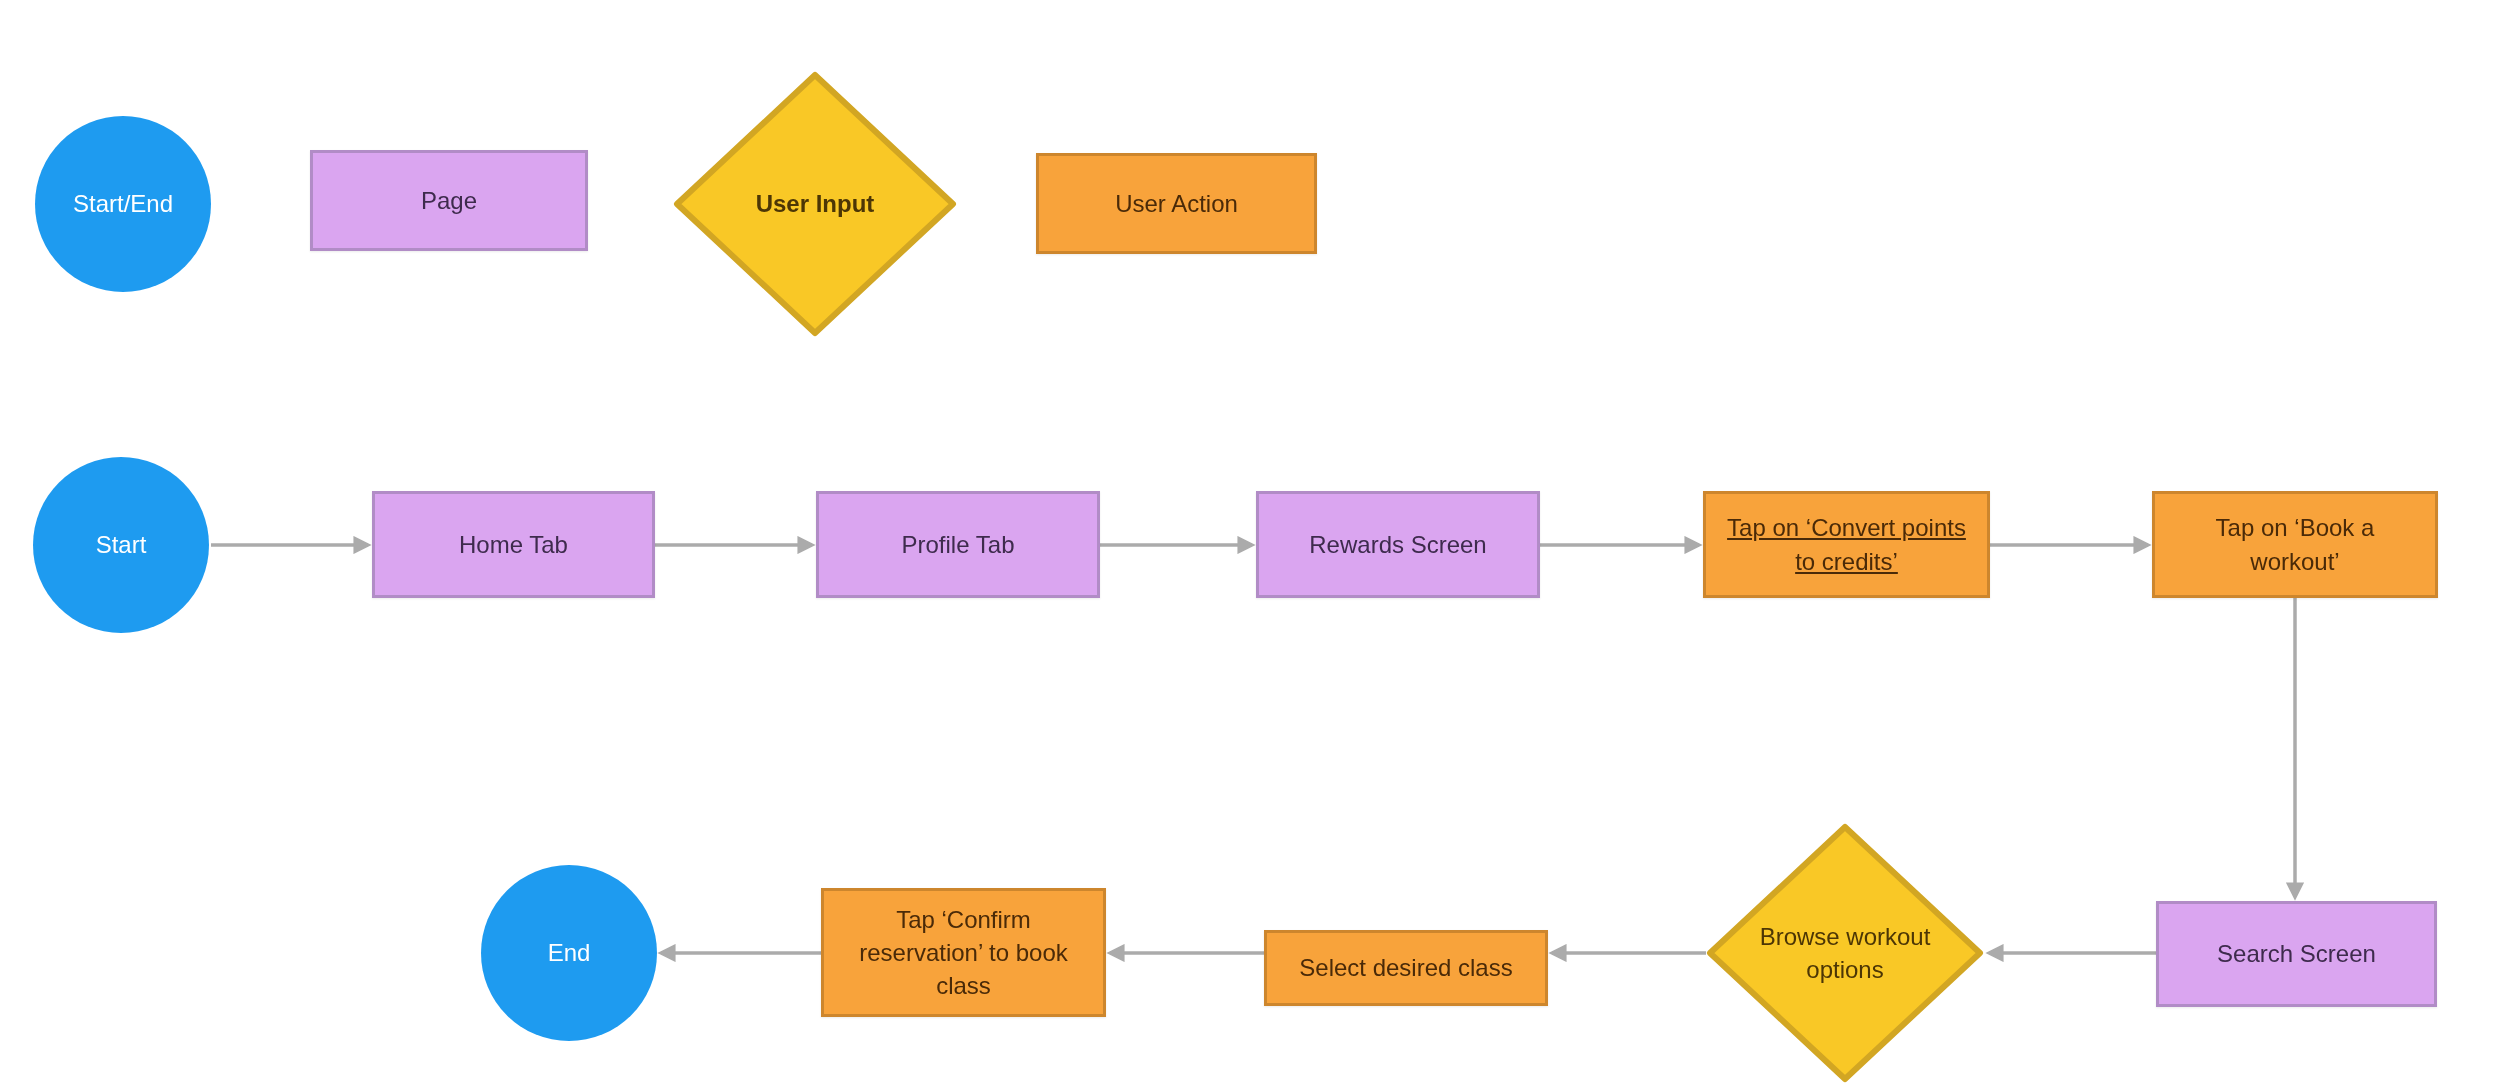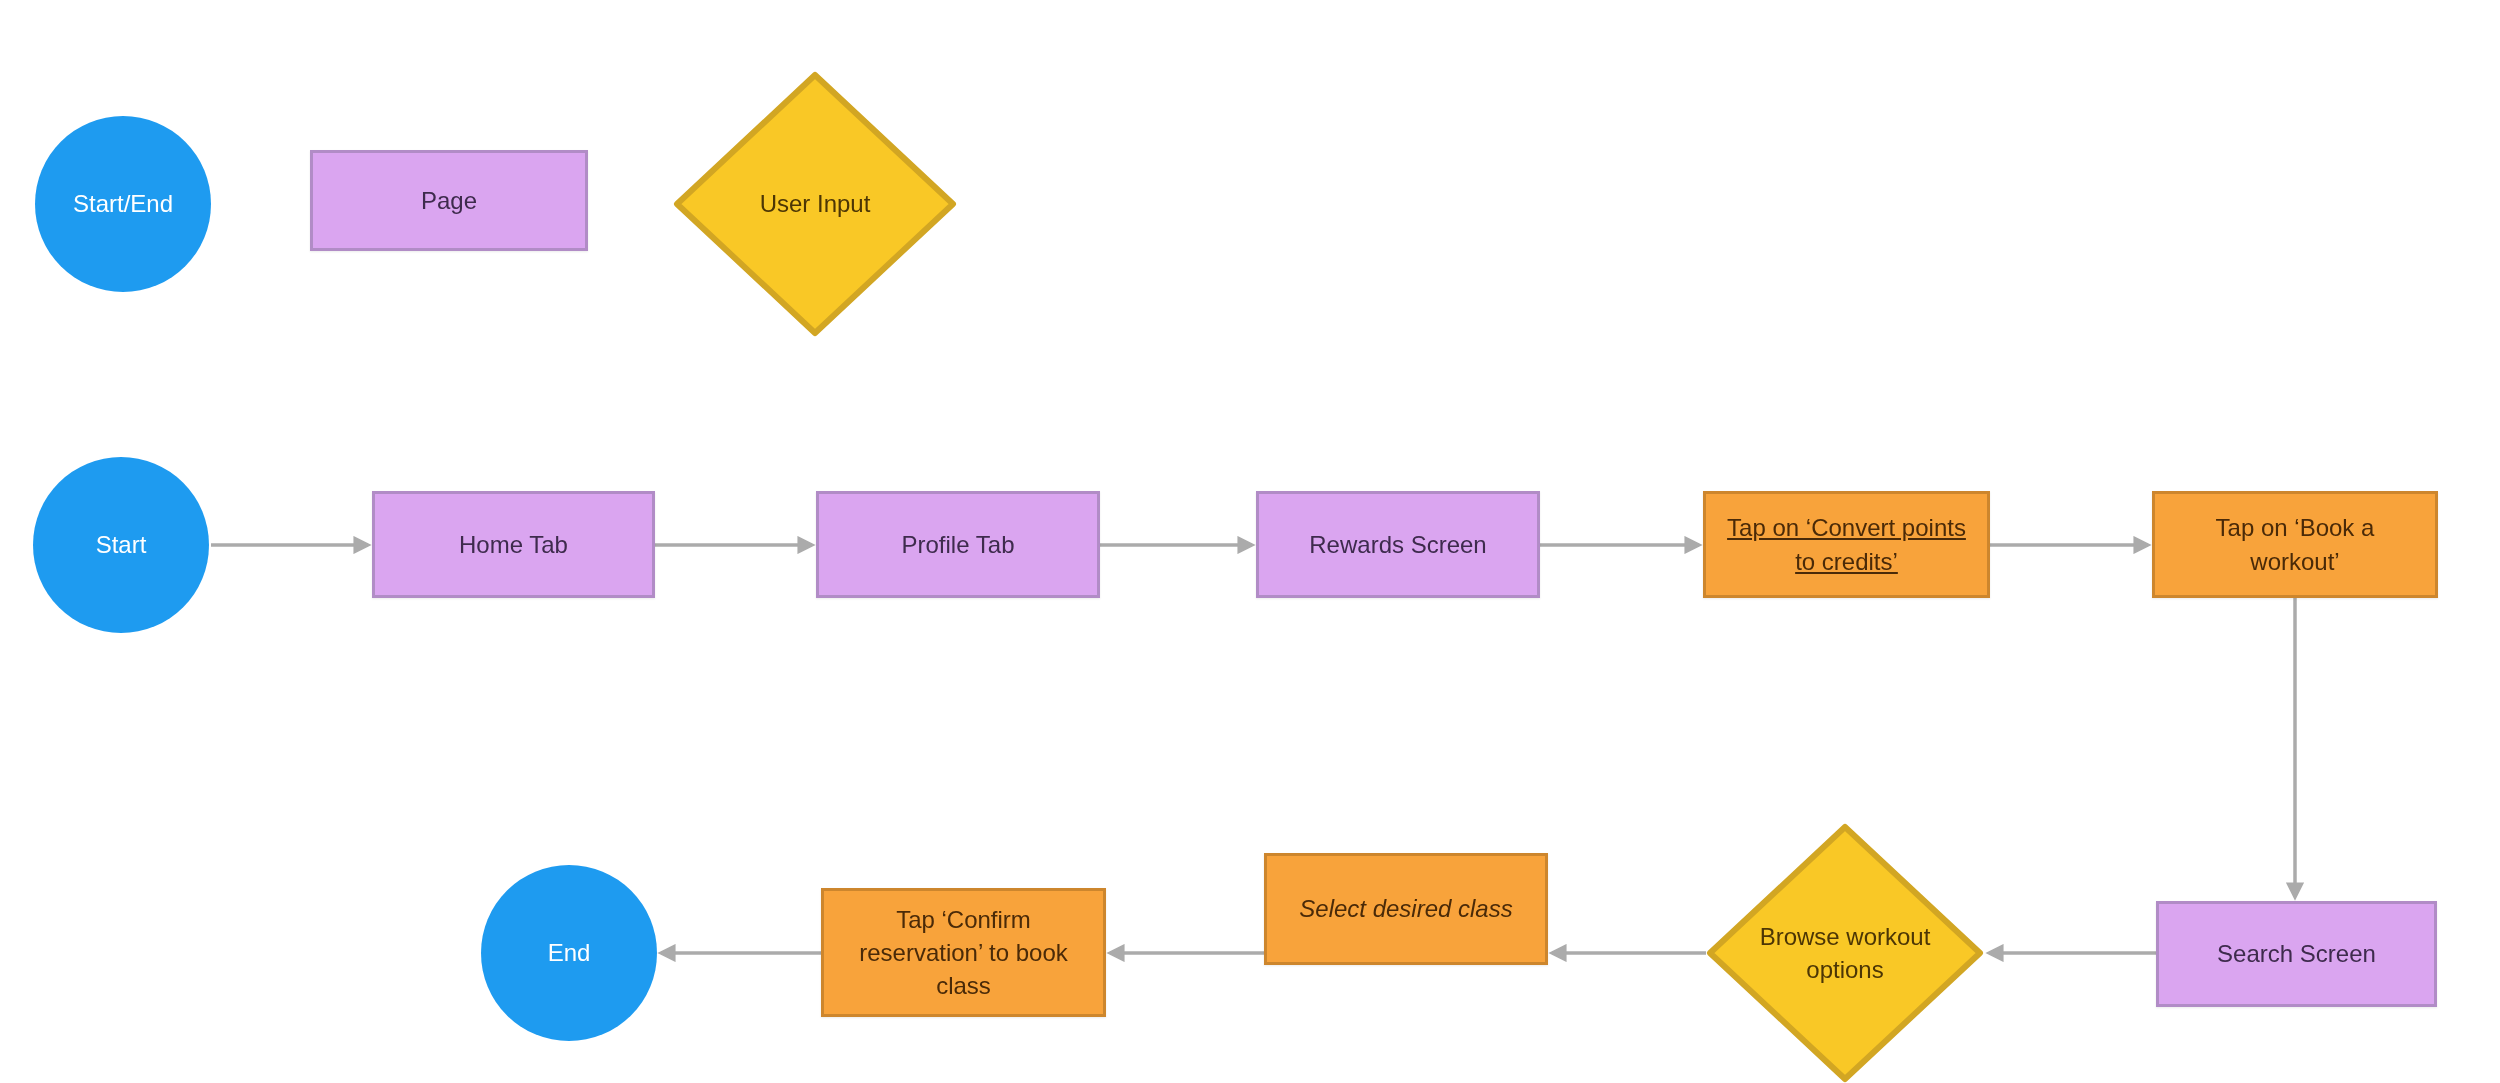--- a/index.html
+++ b/index.html
@@ -87,29 +87,32 @@
   </svg>
 
   <div class="node circle" style="left:35px; top:116px; width:176px; height:176px;">
     <span>Start/End</span>
   </div>
 
   <div class="node rect purple" style="left:310px; top:150px; width:278px; height:101px;">
     <span>Page</span>
   </div>
 
-  <div class="node diamond" style="left:672px; top:70px; width:286px; height:268px;">
+  <div class="node diamond" style="left:672px; top:70px; width:286px; height:268px;font-weight:bold;">
     <svg viewBox="0 0 286 268">
       <polygon points="143,5 281,134 143,263 5,134" fill="#F9C826" stroke="#D2A623" stroke-width="6" stroke-linejoin="round"></polygon>
     </svg>
     <div class="diamond-label">
       <span>User Input</span>
     </div>
   </div>
 
+  <div class="node rect orange" style="left:1036px; top:153px; width:281px; height:101px;">
+    <span>User Action</span>
+  </div>
 
   <div class="node circle" style="left:33px; top:457px; width:176px; height:176px;">
     <span>Start</span>
   </div>
 
   <div class="node rect purple" style="left:372px; top:491px; width:283px; height:107px;">
     <span>Home Tab</span>
   </div>
 
   <div class="node rect purple" style="left:816px; top:491px; width:284px; height:107px;">
@@ -129,21 +132,21 @@
   </div>
 
   <div class="node circle" style="left:481px; top:865px; width:176px; height:176px;">
     <span>End</span>
   </div>
 
   <div class="node rect orange" style="left:821px; top:888px; width:285px; height:129px;">
     <span>Tap ‘Confirm reservation’ to book class</span>
   </div>
 
-  <div class="node rect orange" style="left:1264px; top:853px; width:284px; height:112px;font-style:italic;">
+  <div class="node rect orange" style="left:1264px; top:930px; width:284px; height:76px;">
     <span>Select desired class</span>
   </div>
 
   <div class="node diamond" style="left:1705px; top:822px; width:280px; height:262px;">
     <svg viewBox="0 0 280 262">
       <polygon points="140,5 275,131 140,257 5,131" fill="#F9C826" stroke="#D2A623" stroke-width="6" stroke-linejoin="round"></polygon>
     </svg>
     <div class="diamond-label">
       <span>Browse workout options</span>
     </div>

